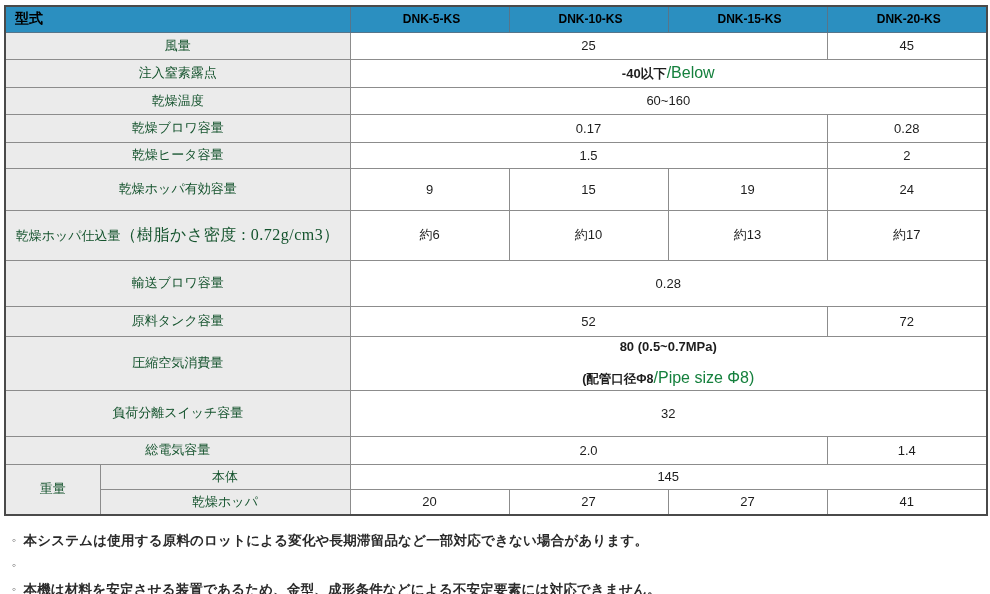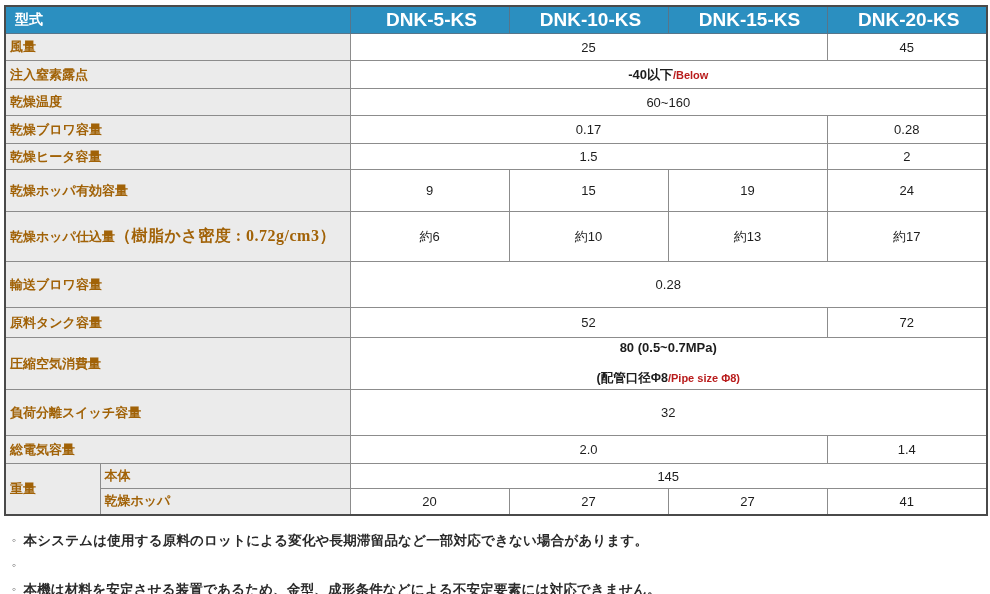--- a/index.html
+++ b/index.html
@@ -20,55 +20,55 @@
   table.spec th, table.spec td{
     border:1px solid #8c8c8c;
     font-size:13px;
     padding:2px 4px;
     vertical-align:middle;
     box-sizing:border-box;
   }
   
   tr.head th{
     background:#2b8fc0;
-    color:#ffffff;
+    color:#000000;
     font-weight:bold;
     height:26px;
     border-color:#3f7f9e;
     border:1px solid #57758a;
   }
   tr.head th.corner{
     text-align:left;
     padding-left:9px;
     font-size:14px;
   }
-  tr.head th.model{text-align:center;font-size:19px;padding-left:8px;}
+  tr.head th.model{text-align:center;font-size:12px;padding-left:8px;}
   
   th.rowlabel, th.sublabel, th.grouplabel{
     background:#ebebeb;
-    font-weight:bold;
-    text-align:left;
+    font-weight:normal;
+    text-align:center;
     padding-left:9px;
-    color:#a16207;
+    color:#14532d;
   }
   th.rowlabel .note{
     font-family:"Liberation Serif","DejaVu Serif",serif;
     font-size:16px;
     letter-spacing:0.5px;
     margin-top:12px;
   }
   
   td.val{
     text-align:center;
     background:#ffffff;
     color:#1d1d1d;
     font-size:13.5px;
   }
   td.val .main{font-weight:600;}
-  td.val .sub{color:#b91c1c;font-size:11px;font-weight:700;}
+  td.val .sub{color:#15803d;font-size:16px;font-weight:400;}
   td.val .line2{display:block;font-size:12.5px;margin-top:15px;}
   td.val .line2 .main{font-weight:700;}
   
   .notes{margin:16px 0 0 6px;}
   .note-line{
     display:flex;align-items:flex-start;
     font-size:13.5px;font-weight:700;color:#2a2a2a;
     margin-bottom:7px;letter-spacing:0.2px;
   }
   .note-line .bullet{

